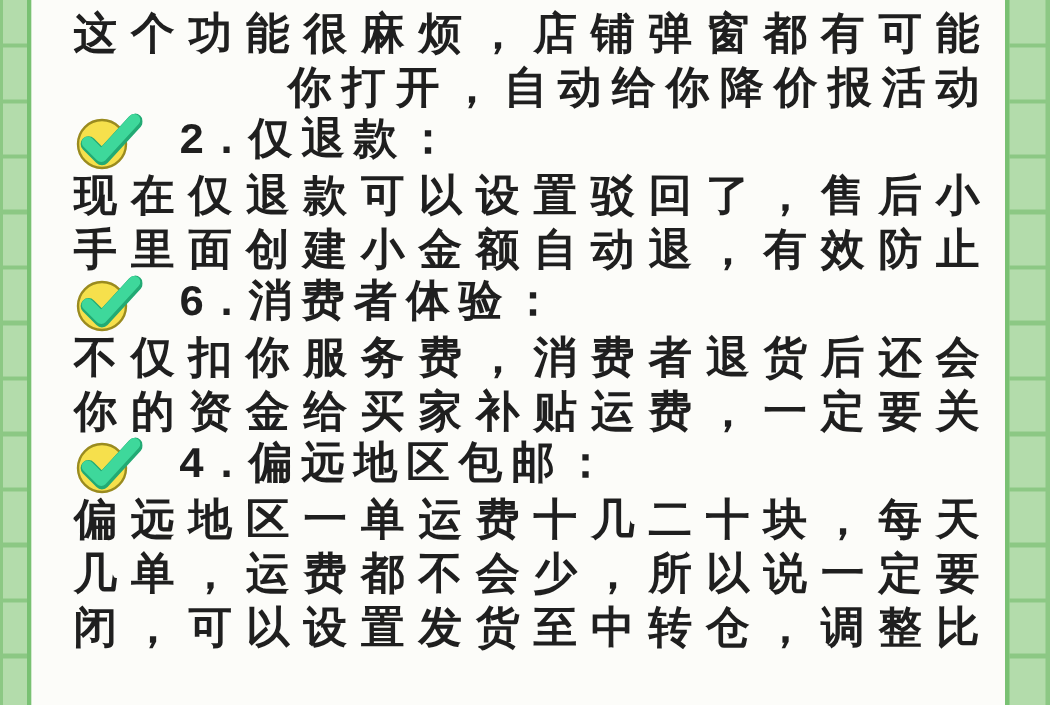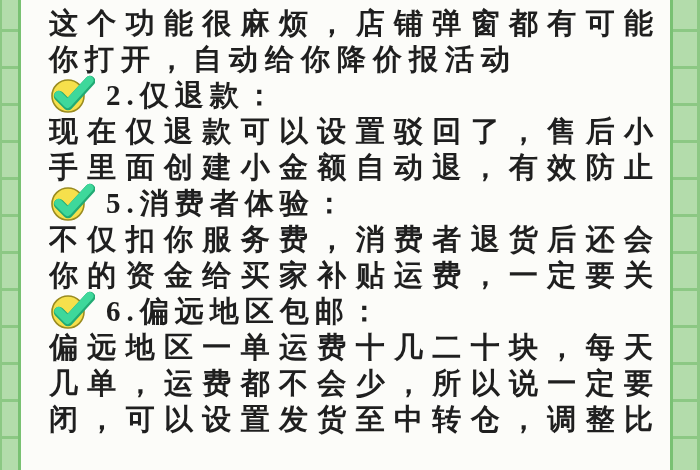--- a/index.html
+++ b/index.html
@@ -48,24 +48,25 @@
   }
   .row{
     margin:0;height:36px;line-height:36px;
     font-size:29px;letter-spacing:7px;
     white-space:nowrap;
   }
   .row.full{
     text-align:justify;text-align-last:justify;
     white-space:normal;height:36px;overflow:hidden;
   }
-  .row.partial{text-align:left;}
+  .row.partial{text-align:right;}
   .row.heading{
-    display:flex;align-items:center;gap:11px;
+    display:flex;align-items:center;gap:24px;
     overflow:visible;
+    font-family:Liberation Mono, monospace;
   }
   .badge{
     flex:0 0 auto;width:46px;height:40px;
     display:inline-flex;align-items:center;justify-content:center;
     margin-top:-3px;
   }
   .badge svg{display:block;}
   .htext{letter-spacing:6px;}
 </style>
 </head>
@@ -93,35 +94,35 @@
     <p class="row full">手里面创建小金额自动退，有效防止仅</p>
 
     <div class="row heading">
       <span class="badge">
         <svg width="46" height="40" viewBox="0 0 46 40">
           <circle cx="19" cy="22" r="16" fill="var(--badge-yellow)" stroke="var(--badge-outline)" stroke-width="1.6"></circle>
           <path d="M10 22 L19 31 L41 7" fill="none" stroke="var(--check-green-dark)" stroke-width="10.5" stroke-linecap="round" stroke-linejoin="round"></path>
           <path d="M9.5 21 L18.5 30 L40.5 6" fill="none" stroke="var(--check-green)" stroke-width="8" stroke-linecap="round" stroke-linejoin="round"></path>
         </svg>
       </span>
-      <span class="htext">5.消费者体验：</span>
+      <span class="htext">6.消费者体验：</span>
     </div>
 
     <p class="row full">不仅扣你服务费，消费者退货后还会扣</p>
     <p class="row full">你的资金给买家补贴运费，一定要关闭</p>
 
     <div class="row heading">
       <span class="badge">
         <svg width="46" height="40" viewBox="0 0 46 40">
           <circle cx="19" cy="22" r="16" fill="var(--badge-yellow)" stroke="var(--badge-outline)" stroke-width="1.6"></circle>
           <path d="M10 22 L19 31 L41 7" fill="none" stroke="var(--check-green-dark)" stroke-width="10.5" stroke-linecap="round" stroke-linejoin="round"></path>
           <path d="M9.5 21 L18.5 30 L40.5 6" fill="none" stroke="var(--check-green)" stroke-width="8" stroke-linecap="round" stroke-linejoin="round"></path>
         </svg>
       </span>
-      <span class="htext">6.偏远地区包邮：</span>
+      <span class="htext">4.偏远地区包邮：</span>
     </div>
 
     <p class="row full">偏远地区一单运费十几二十块，每天出</p>
     <p class="row full">几单，运费都不会少，所以说一定要关</p>
     <p class="row full">闭，可以设置发货至中转仓，调整比例</p>
   </div>
 
   <div class="strip right"></div>
 </div>
 

